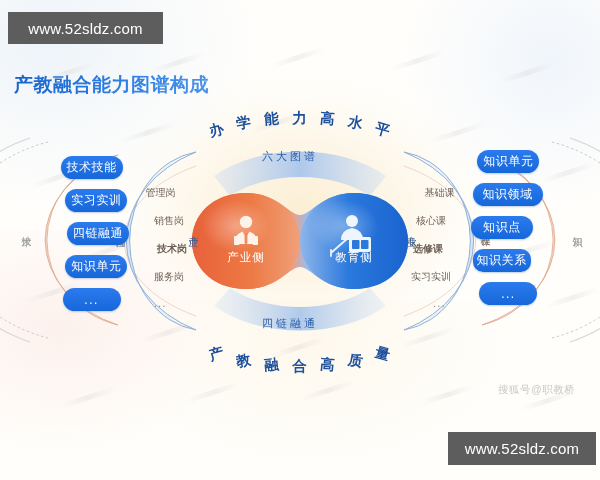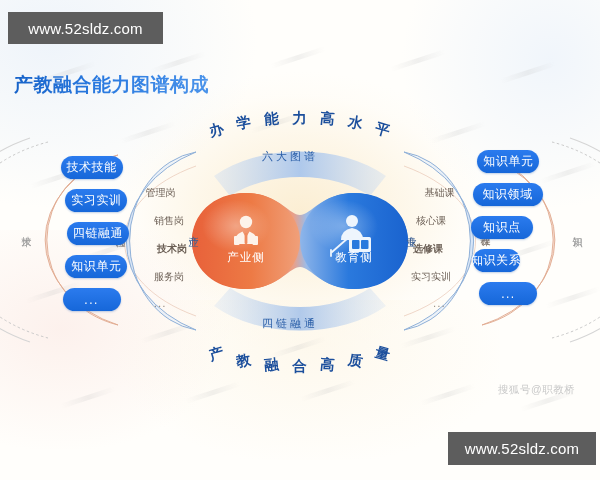--- a/index.html
+++ b/index.html
@@ -321,21 +321,21 @@
       <div class="pill" style="width: 62px; left: 60.6px; top: 156px;">技术技能</div>
       <div class="pill" style="width: 62px; left: 65.4px; top: 189px;">实习实训</div>
       <div class="pill" style="width: 62px; left: 67px; top: 222px;">四链融通</div>
       <div class="pill" style="width: 62px; left: 65.4px; top: 255px;">知识单元</div>
       <div class="pill dots" style="width: 58px; left: 62.6px; top: 288px;">...</div>
     </div>
   <div id="pillsRight">
       <div class="pill" style="width: 62px; left: 477.4px; top: 150px;">知识单元</div>
       <div class="pill" style="width: 70px; left: 472.6px; top: 183px; font-family: Liberation Serif, serif;">知识领域</div>
       <div class="pill" style="width: 62px; left: 471px; top: 216px;">知识点</div>
-      <div class="pill" style="width: 47px; left: 472.6px; top: 249px;">知识关系</div>
+      <div class="pill" style="width: 58px; left: 472.6px; top: 249px; border-radius: 10px;">知识关系</div>
       <div class="pill dots" style="width: 58px; left: 479.4px; top: 282px;">...</div>
     </div>
 
   <div class="title">产教融合能力图谱构成</div>
 
   <div class="wm-chip" id="wm-top">www.52sldz.com</div>
   <div class="wm-chip" id="wm-bot">www.52sldz.com</div>
   <div class="sohu-wm">搜狐号@职教桥</div>
 
 </div>

